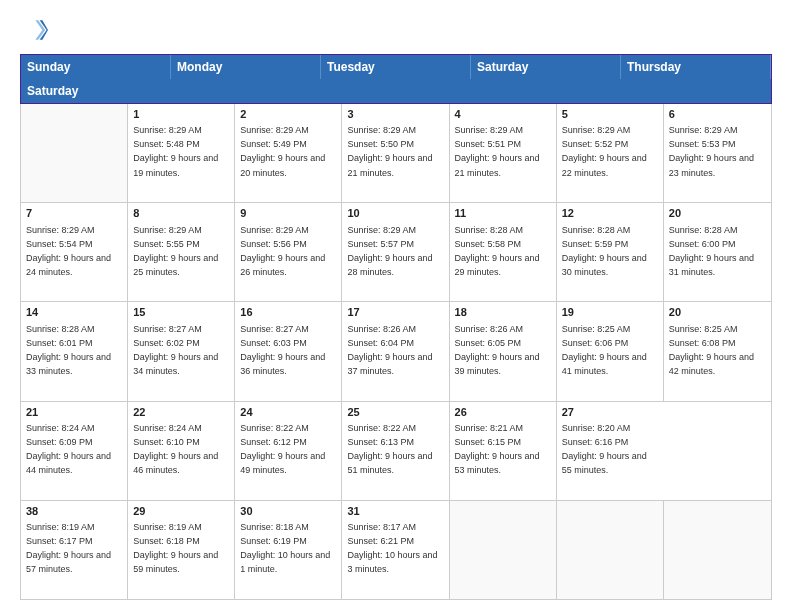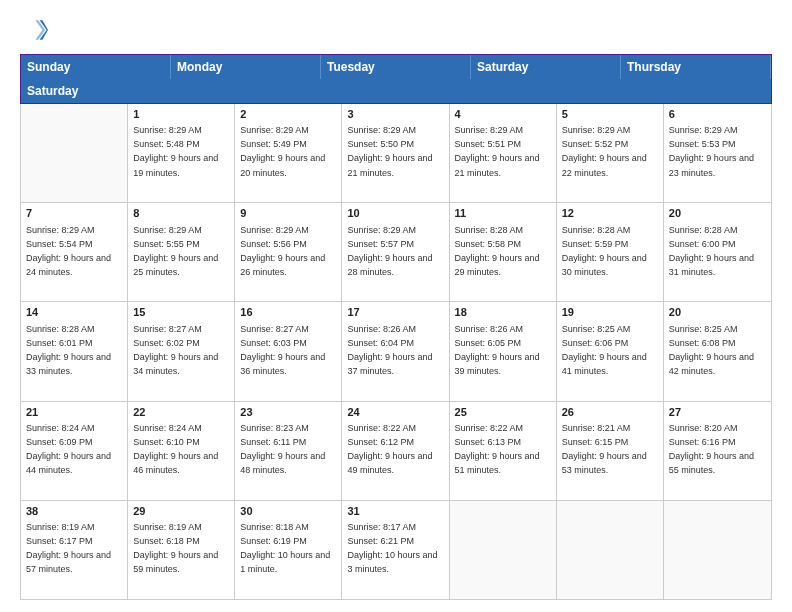--- a/index.html
+++ b/index.html
@@ -174,21 +174,20 @@
           <div class="cal-cell"><span class="day-num">15</span><span class="cell-text">Sunrise: 8:27 AM<br>Sunset: 6:02 PM<br>Daylight: 9 hours and 34 minutes.</span></div>
           <div class="cal-cell"><span class="day-num">16</span><span class="cell-text">Sunrise: 8:27 AM<br>Sunset: 6:03 PM<br>Daylight: 9 hours and 36 minutes.</span></div>
           <div class="cal-cell"><span class="day-num">17</span><span class="cell-text">Sunrise: 8:26 AM<br>Sunset: 6:04 PM<br>Daylight: 9 hours and 37 minutes.</span></div>
           <div class="cal-cell"><span class="day-num">18</span><span class="cell-text">Sunrise: 8:26 AM<br>Sunset: 6:05 PM<br>Daylight: 9 hours and 39 minutes.</span></div>
           <div class="cal-cell"><span class="day-num">19</span><span class="cell-text">Sunrise: 8:25 AM<br>Sunset: 6:06 PM<br>Daylight: 9 hours and 41 minutes.</span></div>
           <div class="cal-cell"><span class="day-num">20</span><span class="cell-text">Sunrise: 8:25 AM<br>Sunset: 6:08 PM<br>Daylight: 9 hours and 42 minutes.</span></div>
         </div>
         <div class="cal-row">
           <div class="cal-cell"><span class="day-num">21</span><span class="cell-text">Sunrise: 8:24 AM<br>Sunset: 6:09 PM<br>Daylight: 9 hours and 44 minutes.</span></div>
           <div class="cal-cell"><span class="day-num">22</span><span class="cell-text">Sunrise: 8:24 AM<br>Sunset: 6:10 PM<br>Daylight: 9 hours and 46 minutes.</span></div>
-          <div class="cal-cell"><span class="day-num">23</span><span class="cell-text">Sunrise: 8:23 AM<br>Sunset: 6:11 PM<br>Daylight: 9 hours and 48 minutes.</span></div>
           <div class="cal-cell"><span class="day-num">24</span><span class="cell-text">Sunrise: 8:22 AM<br>Sunset: 6:12 PM<br>Daylight: 9 hours and 49 minutes.</span></div>
           <div class="cal-cell"><span class="day-num">25</span><span class="cell-text">Sunrise: 8:22 AM<br>Sunset: 6:13 PM<br>Daylight: 9 hours and 51 minutes.</span></div>
           <div class="cal-cell"><span class="day-num">26</span><span class="cell-text">Sunrise: 8:21 AM<br>Sunset: 6:15 PM<br>Daylight: 9 hours and 53 minutes.</span></div>
           <div class="cal-cell"><span class="day-num">27</span><span class="cell-text">Sunrise: 8:20 AM<br>Sunset: 6:16 PM<br>Daylight: 9 hours and 55 minutes.</span></div>
         </div>
         <div class="cal-row">
           <div class="cal-cell"><span class="day-num">38</span><span class="cell-text">Sunrise: 8:19 AM<br>Sunset: 6:17 PM<br>Daylight: 9 hours and 57 minutes.</span></div>
           <div class="cal-cell"><span class="day-num">29</span><span class="cell-text">Sunrise: 8:19 AM<br>Sunset: 6:18 PM<br>Daylight: 9 hours and 59 minutes.</span></div>
           <div class="cal-cell"><span class="day-num">30</span><span class="cell-text">Sunrise: 8:18 AM<br>Sunset: 6:19 PM<br>Daylight: 10 hours and 1 minute.</span></div>
           <div class="cal-cell"><span class="day-num">31</span><span class="cell-text">Sunrise: 8:17 AM<br>Sunset: 6:21 PM<br>Daylight: 10 hours and 3 minutes.</span></div>

